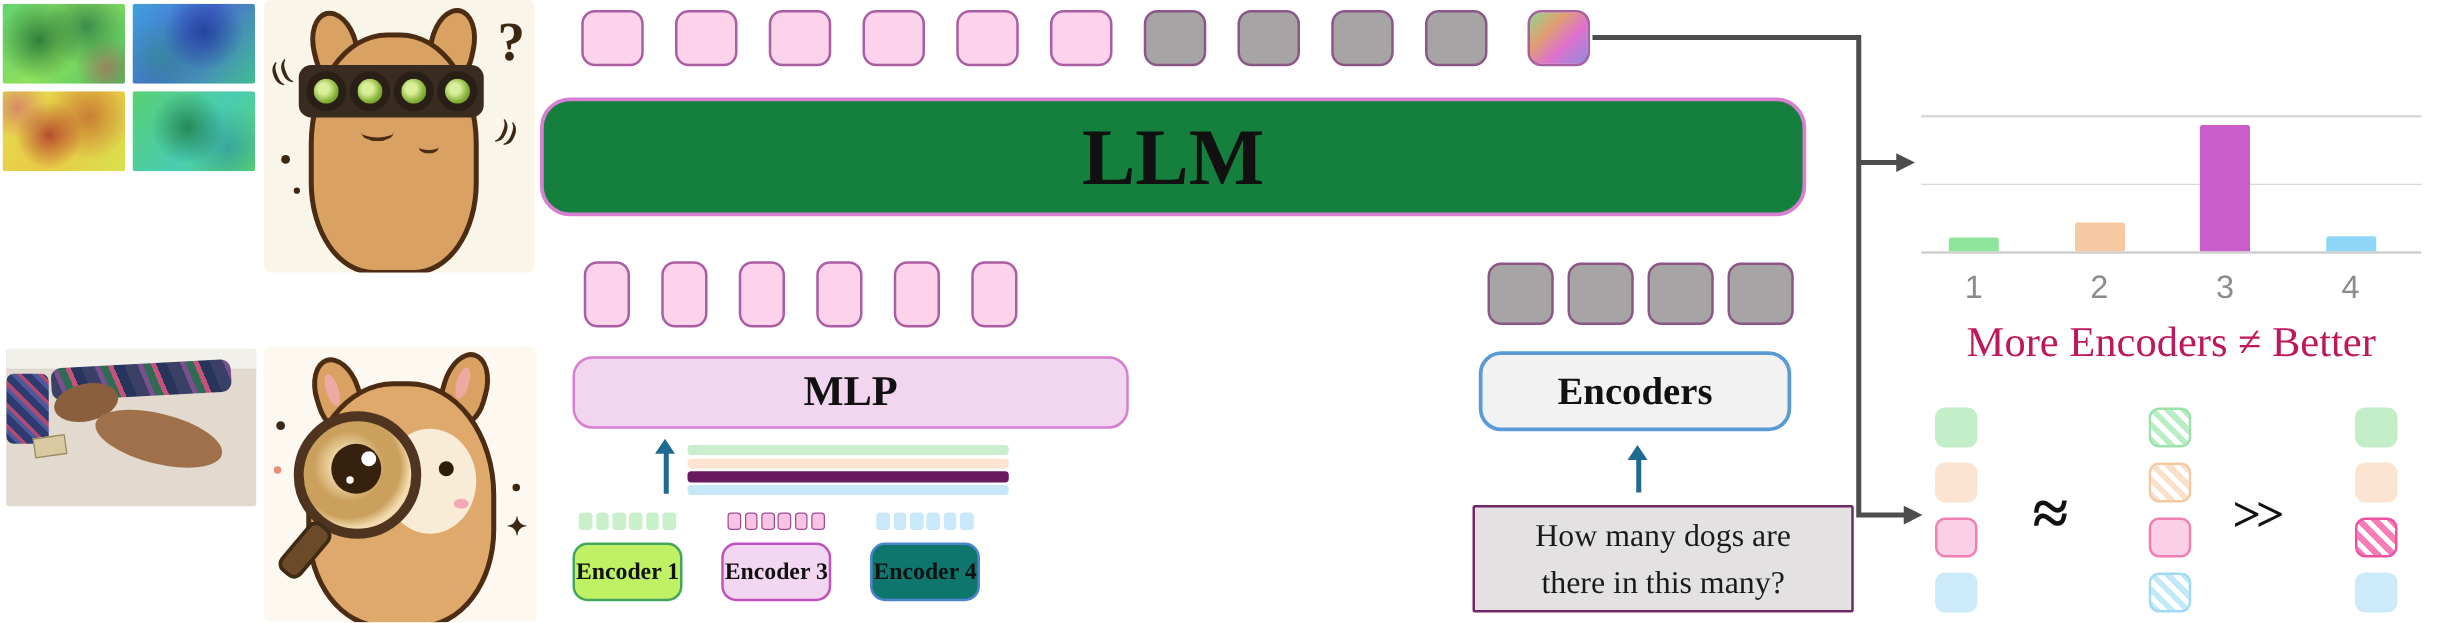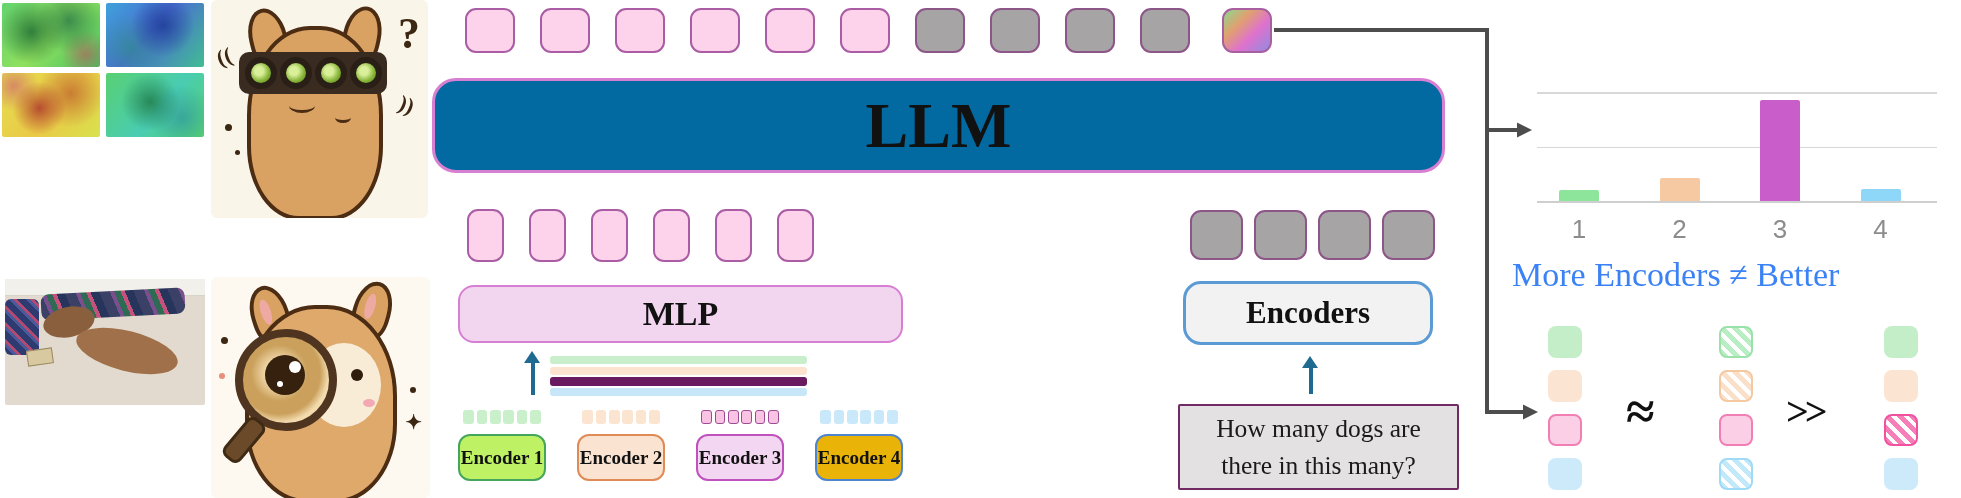--- a/index.html
+++ b/index.html
@@ -62,21 +62,21 @@
   .trow{position:absolute;display:flex;}
   .token{border-radius:11px;box-sizing:border-box;flex:none;}
   .tok-pink{background:#fcd3ea;border:2px solid #aa5da4;}
   .tok-gray{background:#a7a4a6;border:2px solid #8c5788;}
   .tok-rainbow{background:linear-gradient(135deg,#8bd98f 0%,#e0a070 32%,#df72ce 62%,#8f8be0 100%);
                border:2px solid #a85fa0;}
 
   
   .bigbox{position:absolute;box-sizing:border-box;display:flex;align-items:center;justify-content:center;
           font-weight:bold;color:#111;}
-  .llm-box{background:#0369a1;border:3px solid #d77fd2;border-radius:24px;font-size:64px;}
+  .llm-box{background:#15803d;border:3px solid #d77fd2;border-radius:24px;font-size:64px;}
   .mlp-box{background:#f2d6f0;border:2.5px solid #d77fd2;border-radius:16px;font-size:34px;}
   .tokenizer-box{background:#f2f2f2;border:3px solid #5b9bd5;border-radius:18px;font-size:31px;}
   .question-box{background:#e3e1e2;border:2.5px solid #722a64;border-radius:2px;
                 font-size:25.5px;line-height:37px;text-align:center;color:#1a1a1a;
                 display:flex;flex-direction:column;justify-content:center;}
 
   
   .stripe{position:absolute;border-radius:3px;}
   .st-green{background:#c9eecb;} .st-peach{background:#fce4d1;}
   .st-plum{background:#6a1a5e;} .st-blue{background:#c7e7f8;}
@@ -91,30 +91,30 @@
   .enc-col{display:flex;flex-direction:column;align-items:center;width:88px;}
   .mini-strip{display:flex;gap:2.6px;height:14px;margin-bottom:10px;}
   .mini{width:10.8px;height:13.5px;border-radius:3px;box-sizing:border-box;flex:none;}
   .mini-green{background:#c9efcb;} .mini-peach{background:#fbe4d0;}
   .mini-pink{background:#f9c4e3;border:1.5px solid #9e4b96;} .mini-blue{background:#c9e8f9;}
   .enc-box{width:88px;height:47px;border-radius:12px;box-sizing:border-box;display:flex;align-items:center;
            justify-content:center;font-weight:bold;font-size:19px;color:#111;}
   .enc-green{background:#bef264;border:2.5px solid #44a55c;}
   .enc-peach{background:#fae3d1;border:2.5px solid #e08a56;}
   .enc-pink{background:#f3d7f2;border:2.5px solid #bf52bd;}
-  .enc-blue{background:#eab308;border:2.5px solid #4e86cd;}
+  .enc-blue{background:#0f766e;border:2.5px solid #4e86cd;}
 
   
   .chart-title{position:absolute;text-align:center;font-size:34px;color:#111;}
   .chart{position:absolute;}
   .gridline{position:absolute;left:0;width:100%;height:1.5px;background:#d8d8d8;}
   .bar{position:absolute;border-radius:2px 2px 0 0;}
   .tick{position:absolute;font-family:"Liberation Sans",sans-serif;font-size:26px;color:#8c8c8c;
         transform:translateX(-50%);}
-  .ineq{position:absolute;font-size:34px;color:#3b82f6;}
+  .ineq{position:absolute;text-align:center;font-size:34px;color:#be185d;}
 
   
   .cmp{position:absolute;}
   .cmp-col{position:absolute;display:flex;flex-direction:column;gap:12px;}
   .cmp-cell{width:34px;height:32px;border-radius:8px;box-sizing:border-box;flex:none;}
   .c-green{background:#c3eec8;} .c-peach{background:#fbe5d2;}
   .c-pink{background:#fbcfe6;}  .c-blue{background:#cdeafa;}
   .b-green{border:2px solid #9ae2a9;} .b-peach{border:2px solid #f4c9a1;}
   .b-pink{border:2px solid #f17fb4;}  .b-blue{border:2px solid #9fdaf6;}
   .h-green{background:repeating-linear-gradient(45deg,#b9edc3 0 5px,#ffffff 5px 9px);}
@@ -235,50 +235,37 @@
     </div>
   <div class="up-arrow" style="left:522px;top:351px;width:22px;height:44px;">
     <div class="shaft"></div>
       <div class="head"></div>
   </div>
   <div class="up-arrow" style="left:1300px;top:356px;width:22px;height:38px;">
     <div class="shaft"></div>
       <div class="head"></div>
   </div>
 
-  <div class="question-box bigbox" style="left:1178px;top:404px;width:281px;height:86px;font-weight:normal;">
+  <div class="question-box bigbox" style="left:1178px;top:404px;width:305px;height:86px;font-weight:normal;">
     <span>How many dogs are</span>
     <span>there in this many?</span>
   </div>
 
   <div id="encoders" class="enc-row" style="left:458px;top:410px;">
       <div class="enc-col">
         <div class="mini-strip">
           <div class="mini mini-green"></div>
           <div class="mini mini-green"></div>
           <div class="mini mini-green"></div>
           <div class="mini mini-green"></div>
           <div class="mini mini-green"></div>
           <div class="mini mini-green"></div>
         </div>
         <div class="enc-box enc-green">
           <span>Encoder 1</span>
-        </div>
-      </div>
-      <div class="enc-col">
-        <div class="mini-strip">
-          <div class="mini mini-peach"></div>
-          <div class="mini mini-peach"></div>
-          <div class="mini mini-peach"></div>
-          <div class="mini mini-peach"></div>
-          <div class="mini mini-peach"></div>
-          <div class="mini mini-peach"></div>
-        </div>
-        <div class="enc-box enc-peach">
-          <span>Encoder 2</span>
         </div>
       </div>
       <div class="enc-col">
         <div class="mini-strip">
           <div class="mini mini-pink"></div>
           <div class="mini mini-pink"></div>
           <div class="mini mini-pink"></div>
           <div class="mini mini-pink"></div>
           <div class="mini mini-pink"></div>
           <div class="mini mini-pink"></div>

